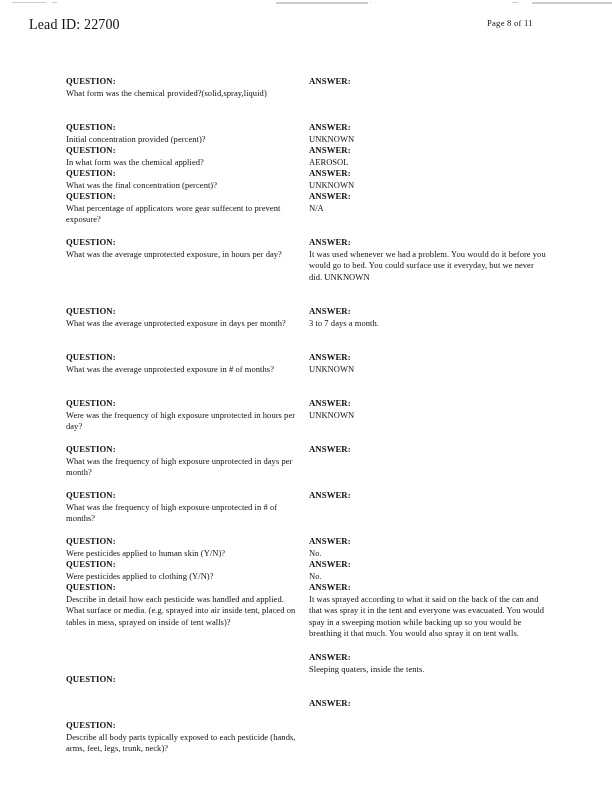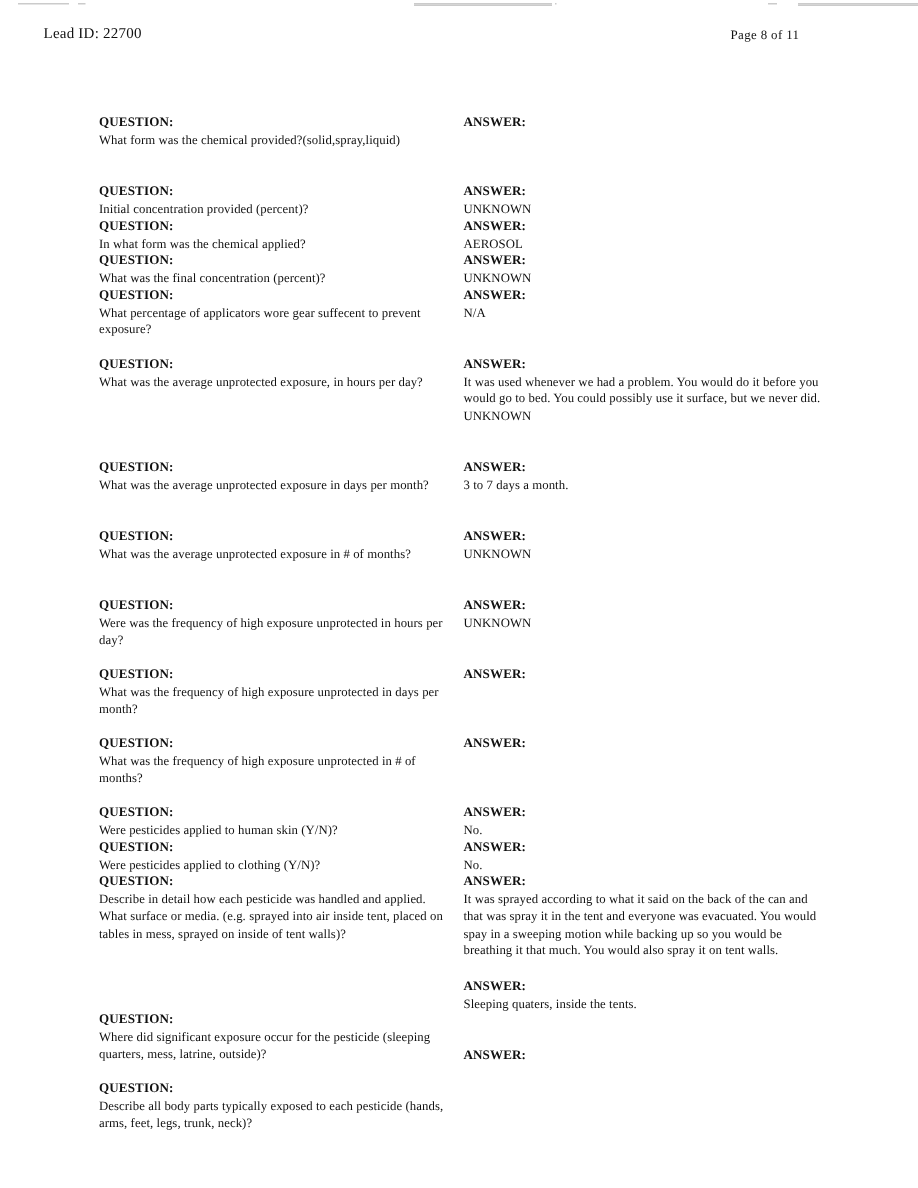--- a/index.html
+++ b/index.html
@@ -44,21 +44,21 @@
     position: absolute;
     top: 17px;
     left: 0;
     width: 612px;
     height: 14px;
   }
   .lead-id {
     position: absolute;
     left: 29px;
     top: 0;
-    font-size: 10px;
+    font-size: 14px;
     letter-spacing: .15px;
     white-space: nowrap;
   }
   .page-number {
     position: absolute;
     left: 487px;
     top: 1px;
     font-size: 8.6px;
     letter-spacing: .25px;
     white-space: nowrap;
@@ -169,21 +169,21 @@
         <div class="qa-text">N/A</div>
       </div>
     </div>
     <div class="qa-row" style="height: 0px;">
       <div class="qa-col-question" style="top: 161px;">
         <div class="qa-label">QUESTION:</div>
         <div class="qa-text">What was the average unprotected exposure, in hours per day?</div>
       </div>
       <div class="qa-col-answer" style="top: 161px;">
         <div class="qa-label">ANSWER:</div>
-        <div class="qa-text">It was used whenever we had a problem.    You would do it before you would go to bed.  You could possibly use it surface, but we never did. UNKNOWN</div>
+        <div class="qa-text">It was used whenever we had a problem.    You would do it before you would go to bed.  You could surface use it everyday, but we never did. UNKNOWN</div>
       </div>
     </div>
     <div class="qa-row" style="height: 0px;">
       <div class="qa-col-question" style="top: 230px;">
         <div class="qa-label">QUESTION:</div>
         <div class="qa-text">What was the average unprotected exposure in days per month?</div>
       </div>
       <div class="qa-col-answer" style="top: 230px;">
         <div class="qa-label">ANSWER:</div>
         <div class="qa-text">3 to 7 days a month.</div>
@@ -255,21 +255,20 @@
         <div class="qa-text">Describe in detail how each pesticide was handled and applied.  What surface or media. (e.g. sprayed into air inside tent, placed on tables in mess, sprayed on inside of tent walls)?</div>
       </div>
       <div class="qa-col-answer" style="top: 506px;">
         <div class="qa-label">ANSWER:</div>
         <div class="qa-text">It was sprayed according to what it said on the back of the can and that was spray it in the tent and everyone was evacuated.  You would spay in a sweeping motion while backing up so you would be breathing it that much.  You would also spray it on tent walls.</div>
       </div>
     </div>
     <div class="qa-row" style="height: 0px;">
       <div class="qa-col-question" style="top: 598px;">
         <div class="qa-label">QUESTION:</div>
-        <div class="qa-text">Where did significant exposure occur for the pesticide (sleeping quarters, mess, latrine, outside)?</div>
       </div>
       <div class="qa-col-answer" style="top: 576px;">
         <div class="qa-label">ANSWER:</div>
         <div class="qa-text">Sleeping quaters, inside the tents.</div>
       </div>
     </div>
     <div class="qa-row" style="height: 0px;">
       <div class="qa-col-question" style="top: 644px;">
         <div class="qa-label">QUESTION:</div>
         <div class="qa-text">Describe all body parts typically exposed to each pesticide (hands, arms, feet, legs, trunk, neck)?</div>

